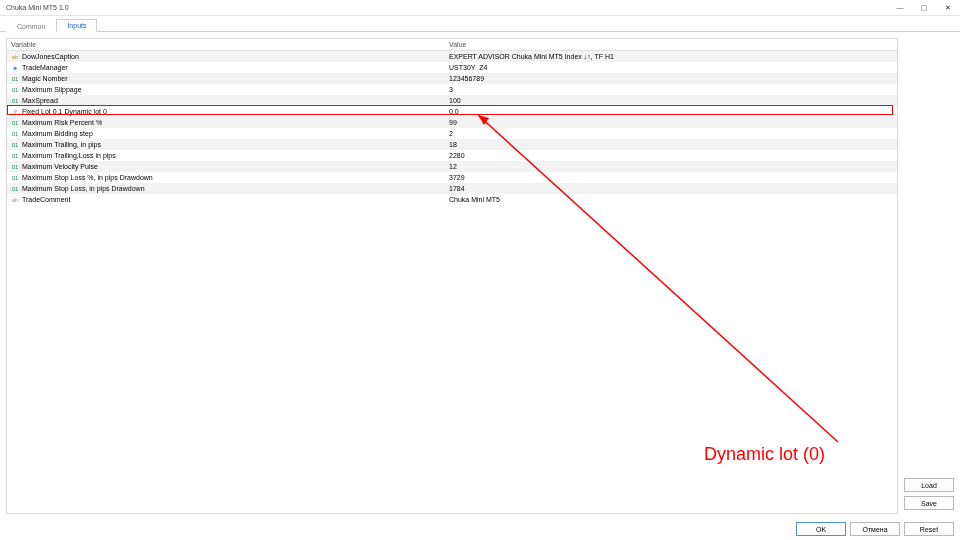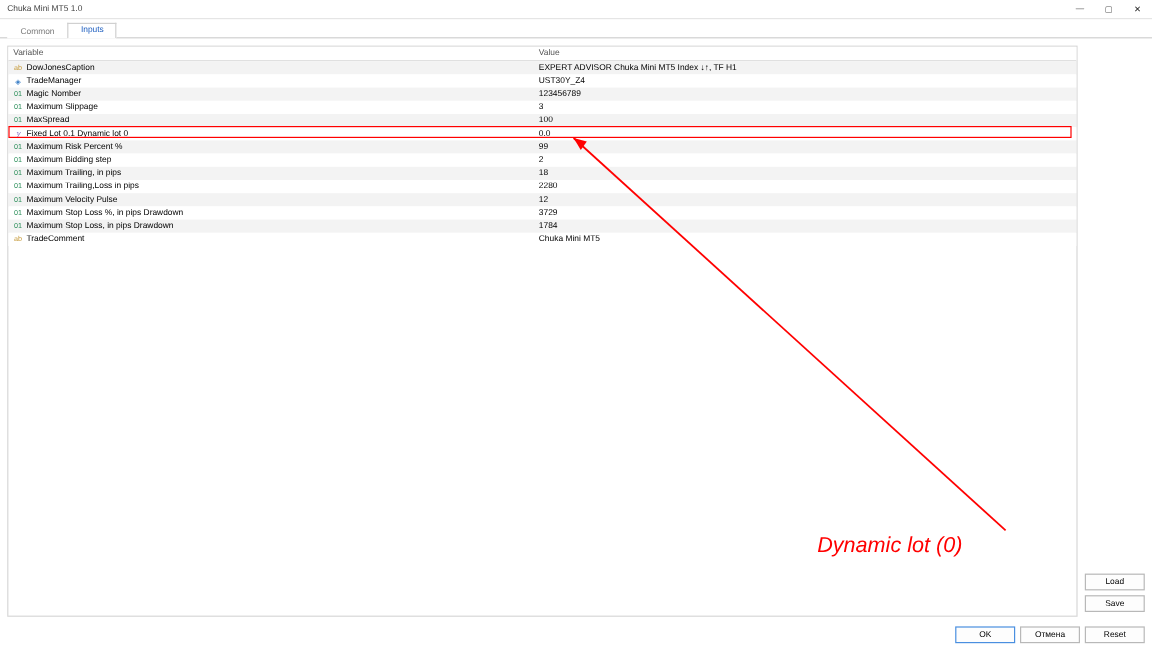--- a/index.html
+++ b/index.html
@@ -167,21 +167,21 @@
   </div>
 </div>
 
 <div class="highlight-box" data-name="annotation-highlight" style="left:7px; top:105px; width:886px; height:10px;"></div>
 
 <svg class="arrow-svg" data-name="annotation-arrow-icon" style="left:0;top:0;" width="960" height="540">
   <line x1="478" y1="115" x2="838" y2="442" stroke="#ff0000" stroke-width="1.5"></line>
   <polygon points="478,115 484,125 489,118" fill="#ff0000"></polygon>
 </svg>
 
-<div class="annotation" data-name="annotation-label" style="left:681px; top:444px;font-style:italic;">Dynamic lot (0)</div>
+<div class="annotation" data-name="annotation-label" style="left:704px; top:444px;">Dynamic lot (0)</div>
 
 <div class="sidebtns" data-name="side-buttons">
   <div class="btn" data-name="load-button">Load</div>
   <div class="btn" data-name="save-button">Save</div>
 </div>
 
 <div class="bottombar" data-name="bottom-buttons">
   <div class="btn primary" data-name="ok-button">OK</div>
   <div class="btn" data-name="cancel-button">Отмена</div>
   <div class="btn" data-name="reset-button">Reset</div>

